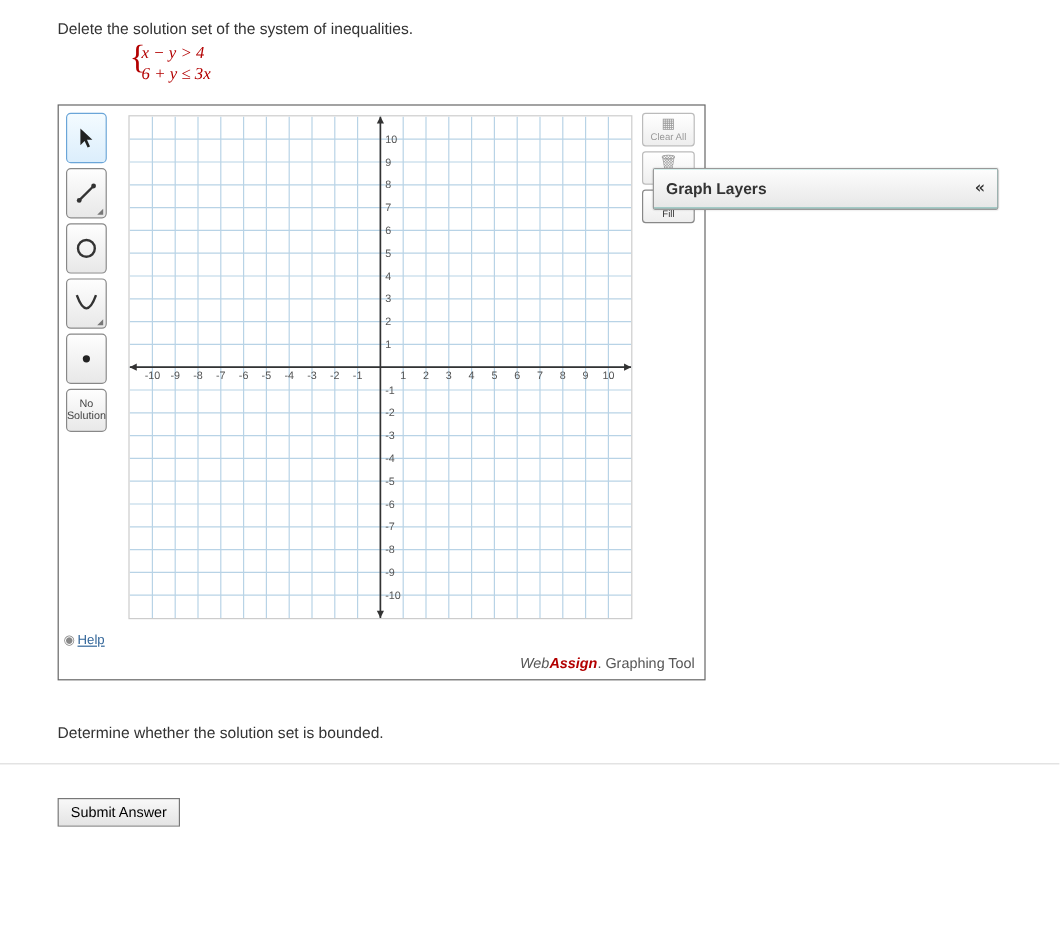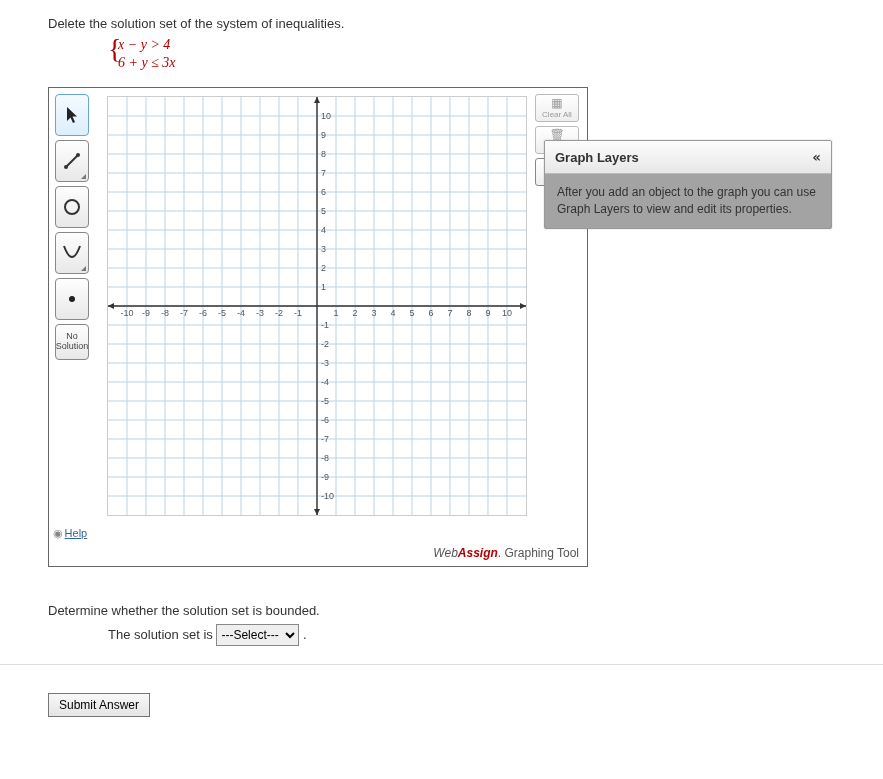--- a/index.html
+++ b/index.html
@@ -132,21 +132,21 @@
   .branding .wa { color:#555;font-style:italic; }
   .branding .wa b { color:#b30000; }
   
   .layers-panel {
     position:absolute;
     left:544px;
     top:140px;
     width:288px;
     border:1px solid #999;
     border-radius:2px;
-    background:#a3a3a3;
+    background:#14b8a6;
     box-shadow:0 0 0 1px rgba(0,0,0,.05);
   }
   .layers-header {
     background:linear-gradient(#fdfdfd,#e7e7e7);
     border-bottom:1px solid #bbb;
     padding:8px 10px;
     font-weight:bold;
     font-size:13px;
     display:flex;
     align-items:center;
@@ -364,35 +364,29 @@
     <span class="wa"><span>Web</span><b>Assign</b></span><span>. Graphing Tool</span>
   </div>
 </div>
 
 
 <div class="layers-panel">
   <div class="layers-header">
     <span>Graph Layers</span>
     <span class="collapse-icon">«</span>
   </div>
-  <div class="layers-body">After you add an object to the graph you can use Graph Layers to view and edit its properties.</div>
 </div>
 
 
 <div class="q-block">
 </div>
 
 
 <div class="q-block" style="margin-top:26px;">
   <div class="q-line">Determine whether the solution set is bounded.</div>
-  <div class="q-line" style="margin-left:60px;">
-    <span>The solution set is </span>
-    <select class="answer-sel" id="bounded-select"><option>---Select---</option><option>bounded</option><option>unbounded</option></select>
-    <span> .</span>
-  </div>
 </div>
 
 <hr class="hr-line">
 
 <button class="submit-btn">Submit Answer</button>
 
 
 
 
 </body></html>

